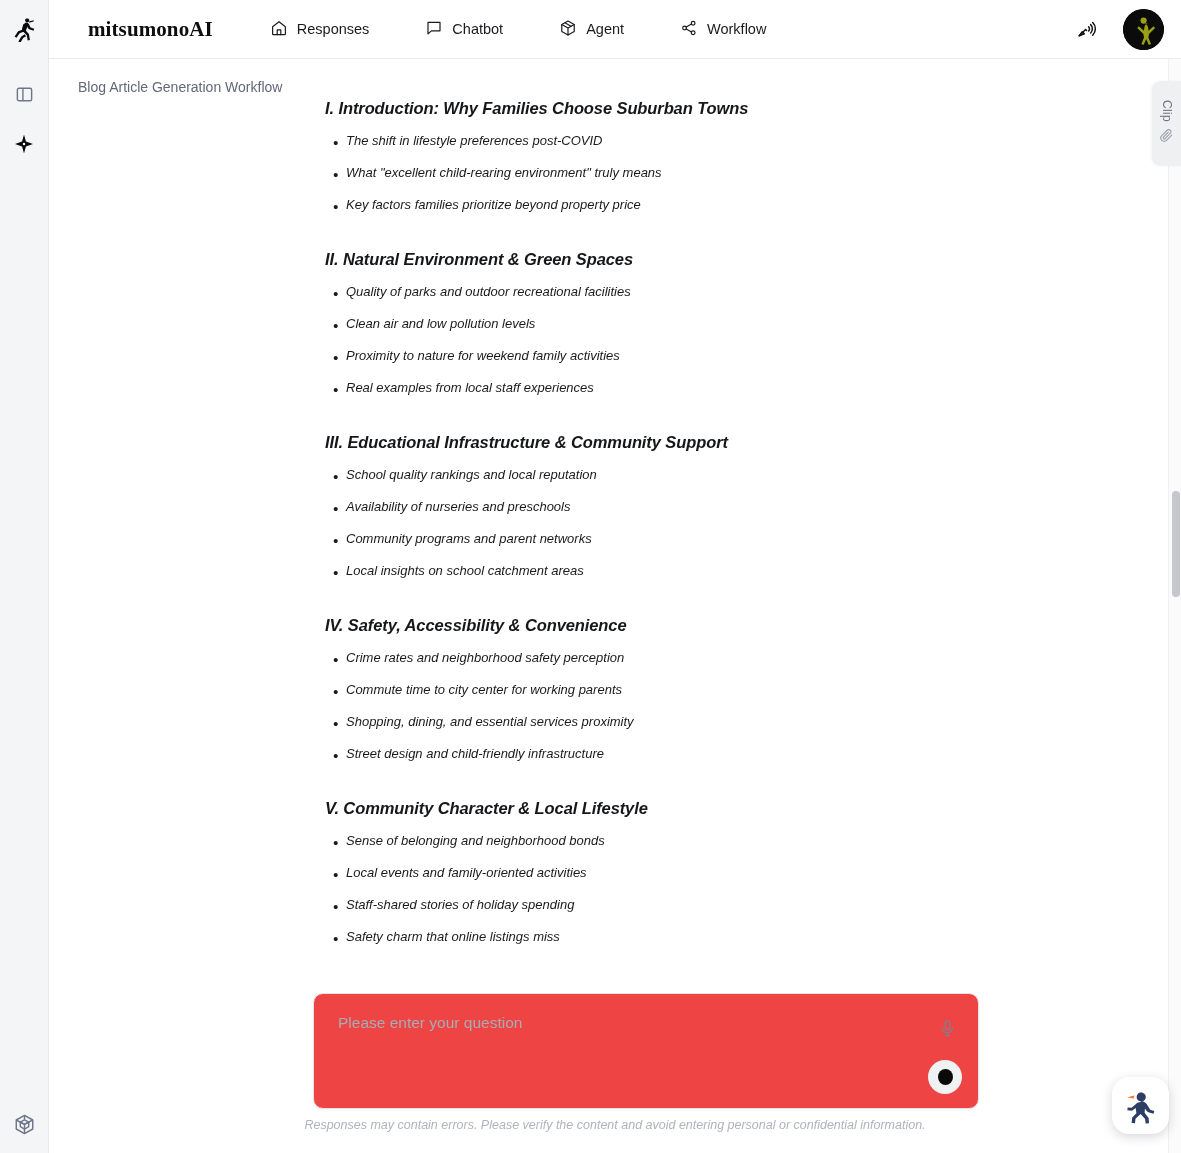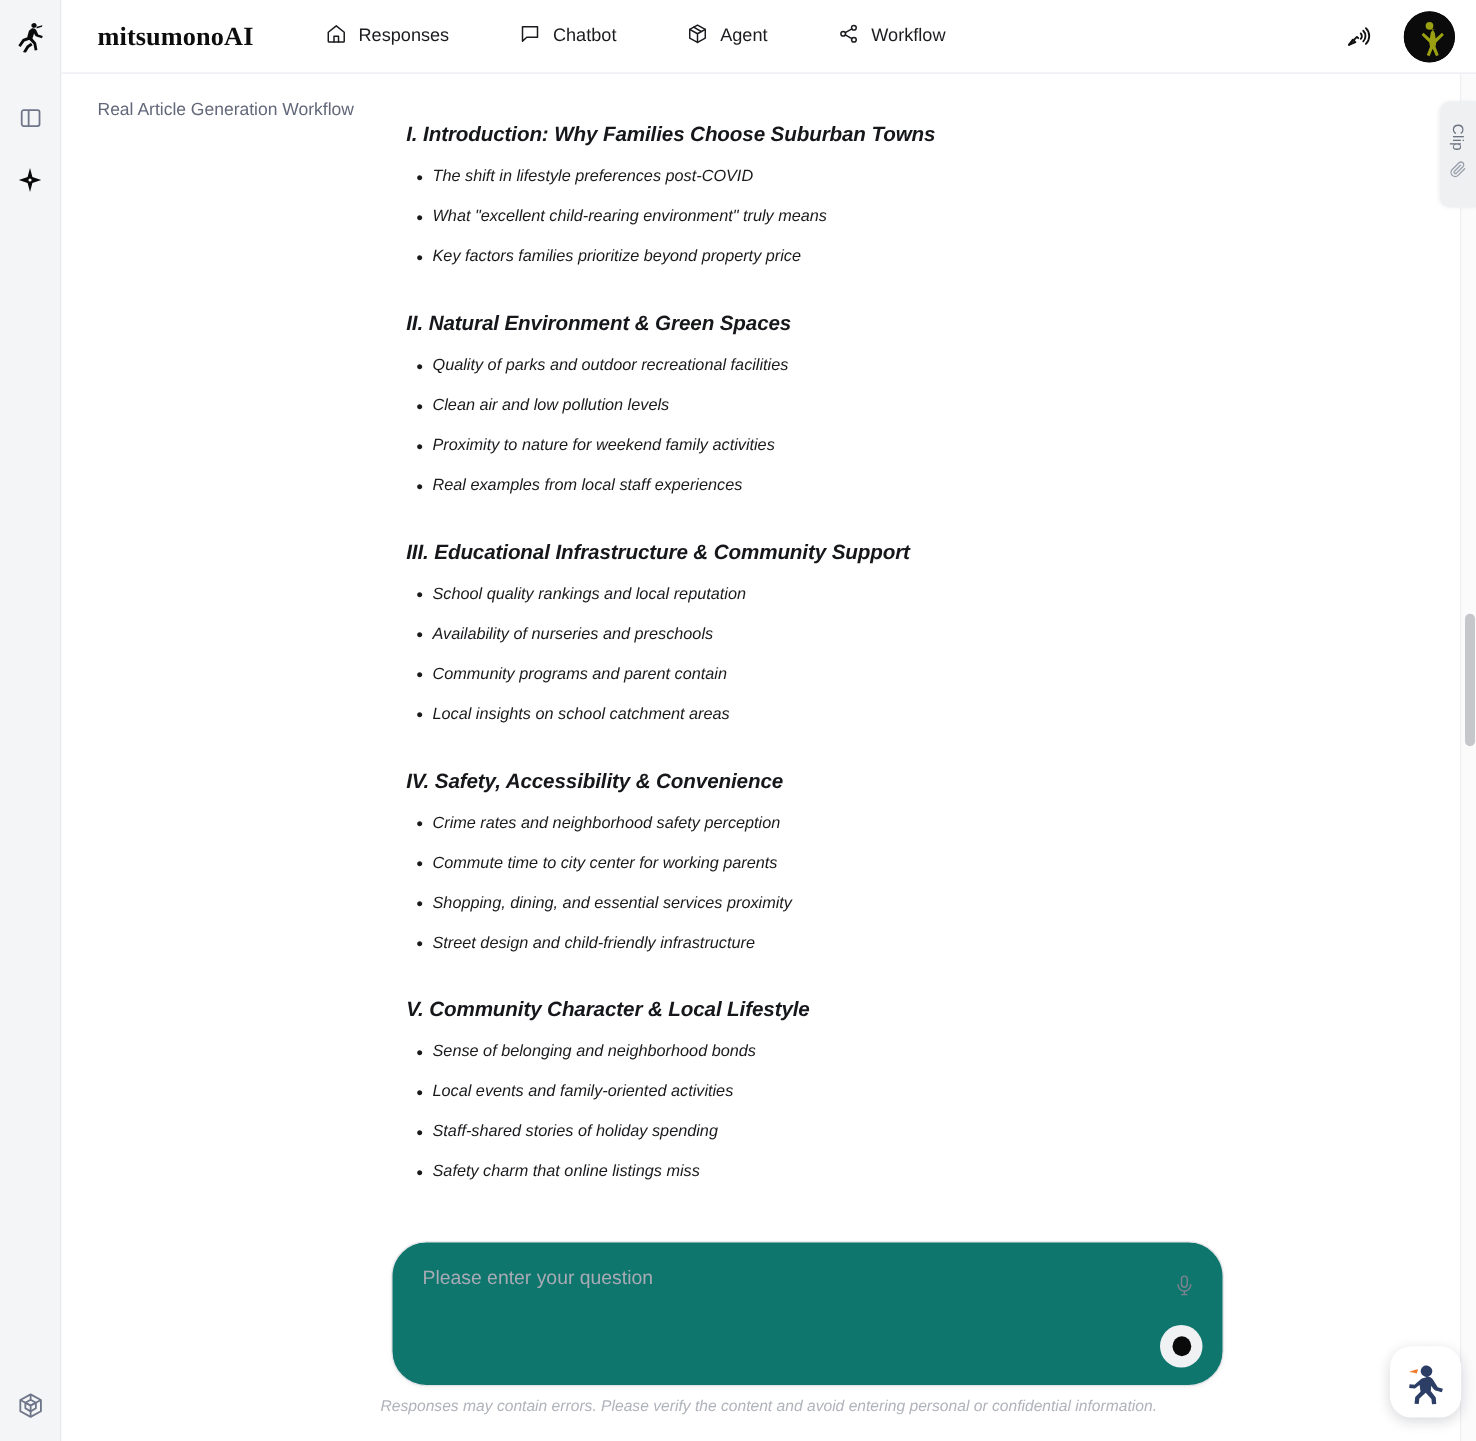--- a/index.html
+++ b/index.html
@@ -31,21 +31,21 @@
   .rail-icon.first { margin-top: 31px; }
   .rail-bottom { margin-top: auto; margin-bottom: 12px; }
 
   
   .header {
     position: absolute; left: 49px; top: 0; width: 1132px; height: 59px;
     background: #ffffff; border-bottom: 1px solid #eaebef;
     display: flex; align-items: center; z-index: 30;
   }
   .brand {
-    margin-left: 29px;
+    margin-left: 39px;
     font-family: "Liberation Serif", serif;
     font-size: 21px; font-weight: 700; color: #0d0d0d;
     letter-spacing: .1px; cursor: pointer; white-space: nowrap;
   }
   .nav { display: flex; align-items: center; margin-left: 47px; }
   .nav-item {
     display: flex; align-items: center; gap: 9px;
     padding: 6px 10px; border-radius: 7px; cursor: pointer;
     color: #1b1b1f; font-size: 14.5px; white-space: nowrap;
   }
@@ -135,22 +135,22 @@
 
   
   .composer-wrap {
     position: absolute; left: 49px; bottom: 0;
     width: 1132px; height: 160px; z-index: 50;
     pointer-events: none;
   }
   .composer {
     position: absolute; left: 264px; top: 0;
     width: 666px; height: 116px;
-    background: #0f766e; border: 1px solid #e3e4e8;
-    border-radius: 28px; pointer-events: auto;
+    background: #ef4444; border: 1px solid #e3e4e8;
+    border-radius: 10px; pointer-events: auto;
     box-shadow: 0 1px 4px rgba(15,18,30,.045);
   }
   .composer-input {
     position: absolute; left: 24px; top: 20px;
     width: 570px; border: none; outline: none;
     font-size: 15.5px; font-family: "Liberation Sans", sans-serif;
     color: #1a1a1d; background: transparent;
   }
   .composer-input::placeholder { color: #a8abb5; }
   .mic-btn {
@@ -287,21 +287,21 @@
           <circle cx="20.5" cy="20.5" r="20.5" fill="#0b0b0b"></circle>
           <g fill="#9aa011">
             <circle cx="20.6" cy="11.6" r="3.1"></circle>
             <path d="M20.6 14.4c2.4 0 4.1 1.6 4.4 3.8l.5 3.6 5.1-4.6 1.5 1.7-6.1 6.1-.6 3.4 2.6 6.6-2.2.9-2.6-6-2.6 6-2.2-.9 2.6-6.6-.6-3.4-6.1-6.1 1.5-1.7 5.1 4.6.5-3.6c.3-2.2 2-3.8 4.4-3.8z"></path>
           </g>
         </svg>
       </div>
     </div>
   </div>
 
-  <div class="breadcrumb">Real Article Generation Workflow</div>
+  <div class="breadcrumb">Blog Article Generation Workflow</div>
 
   <div class="main">
     <div class="doc" id="doc">
         <div class="sec">
           <div class="sec-title">I. Introduction: Why Families Choose Suburban Towns</div>
           <div class="bullet-row">
             <span class="bullet-dot">•</span>
             <span class="bullet-text">The shift in lifestyle preferences post-COVID</span>
           </div>
           <div class="bullet-row">
@@ -337,21 +337,21 @@
           <div class="bullet-row">
             <span class="bullet-dot">•</span>
             <span class="bullet-text">School quality rankings and local reputation</span>
           </div>
           <div class="bullet-row">
             <span class="bullet-dot">•</span>
             <span class="bullet-text">Availability of nurseries and preschools</span>
           </div>
           <div class="bullet-row">
             <span class="bullet-dot">•</span>
-            <span class="bullet-text">Community programs and parent contain</span>
+            <span class="bullet-text">Community programs and parent networks</span>
           </div>
           <div class="bullet-row">
             <span class="bullet-dot">•</span>
             <span class="bullet-text">Local insights on school catchment areas</span>
           </div>
         </div>
         <div class="sec">
           <div class="sec-title">IV. Safety, Accessibility &amp; Convenience</div>
           <div class="bullet-row">
             <span class="bullet-dot">•</span>

